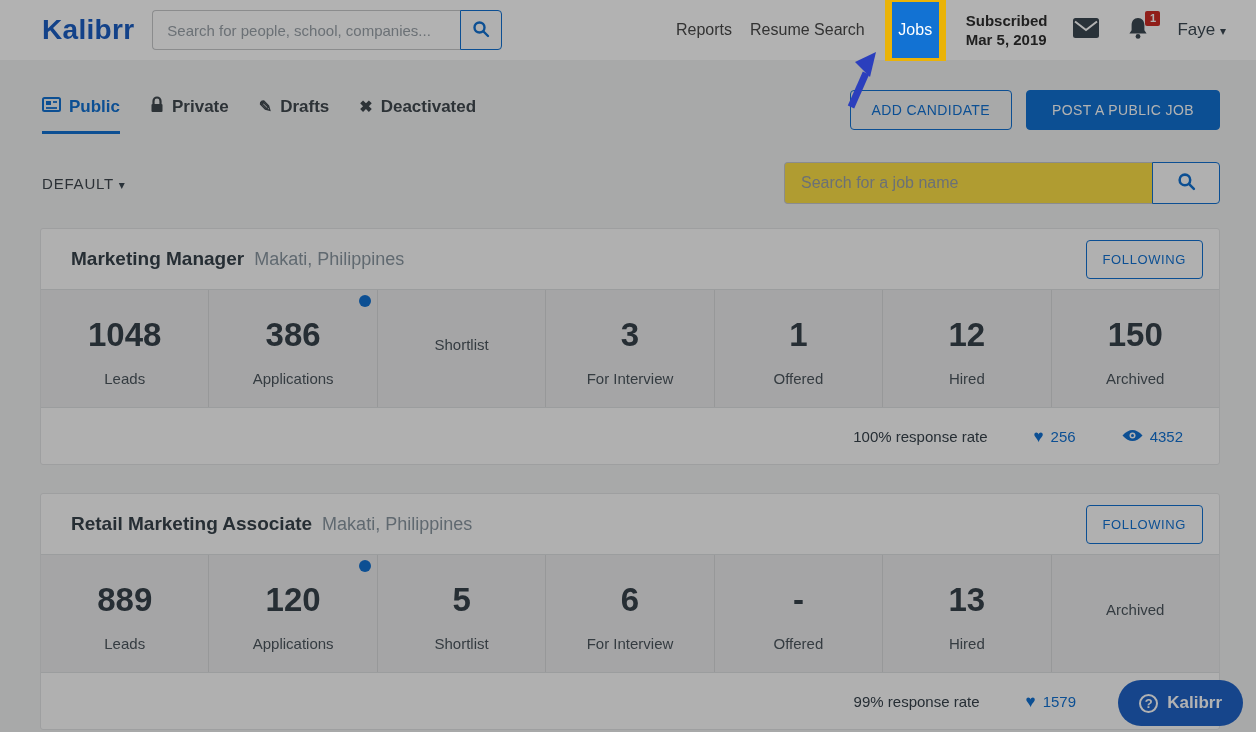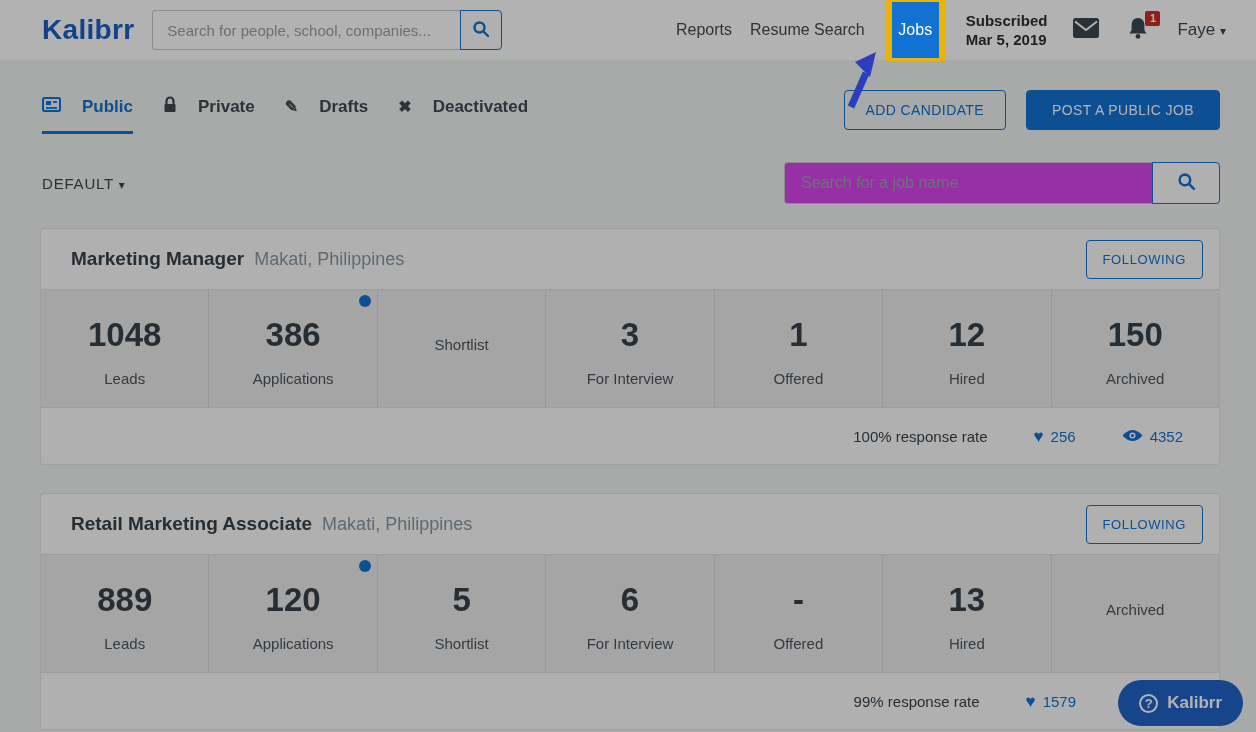--- a/index.html
+++ b/index.html
@@ -55,45 +55,45 @@
 
   
   .overlay {
     position:absolute; inset:0; background:rgba(0,0,0,0.30); z-index:5; pointer-events:none;
   }
 
   
   .tabs-row { display:flex; align-items:center; padding:30px 36px 0 42px; }
   .tabs { display:flex; gap:30px; }
   .tab {
-    display:flex; align-items:center; gap:21px; font-size:17px; font-weight:bold;
+    display:flex; align-items:center; gap:8px; font-size:17px; font-weight:bold;
     color:#41494f; padding-bottom:14px; border-bottom:3px solid transparent; cursor:pointer;
   }
   .tab.active { color:#1272d3; border-bottom-color:#1272d3; }
   .tab .glyph { font-size:16px; }
-  .actions { margin-left:auto; display:flex; gap:20px; margin-bottom:10px; }
+  .actions { margin-left:auto; display:flex; gap:14px; margin-bottom:10px; }
   .btn-outline {
     border:1px solid #1272d3; color:#1272d3; background:transparent; border-radius:4px;
     font-size:14px; letter-spacing:.4px; padding:11px 21px; cursor:pointer;
     font-family:"Liberation Sans", sans-serif;
   }
   .btn-solid {
     border:1px solid #1272d3; color:#ffffff; background:#1272d3; border-radius:4px;
     font-size:14px; letter-spacing:.4px; padding:11px 25px; cursor:pointer;
     font-family:"Liberation Sans", sans-serif;
   }
 
   
   .filter-row { display:flex; align-items:center; padding:22px 36px 24px 42px; }
   .sort { font-size:15px; color:#3f474e; letter-spacing:.8px; cursor:pointer; }
   .job-search { margin-left:auto; display:flex; height:42px; }
   .job-search input {
     width:368px; height:42px; border:1px solid #c7c9cb; border-right:none;
     border-radius:4px 0 0 4px; padding:0 16px; font-size:16px; color:#333;
-    font-family:"Liberation Sans", sans-serif; outline:none; background:#d946ef;
+    font-family:"Liberation Sans", sans-serif; outline:none; background:#fde047;
   }
   .job-search .sq-btn { width:68px; height:42px; }
 
   
   .card {
     margin:0 36px 28px 40px; background:#fdfdfd; border:1px solid #e2e4e5; border-radius:3px;
   }
   .card-head { display:flex; align-items:center; height:60px; padding:0 16px 0 30px; }
   .job-title { font-size:19px; font-weight:bold; color:#37424b; cursor:pointer; }
   .job-loc { font-size:18px; color:#8a97a1; margin-left:10px; }

